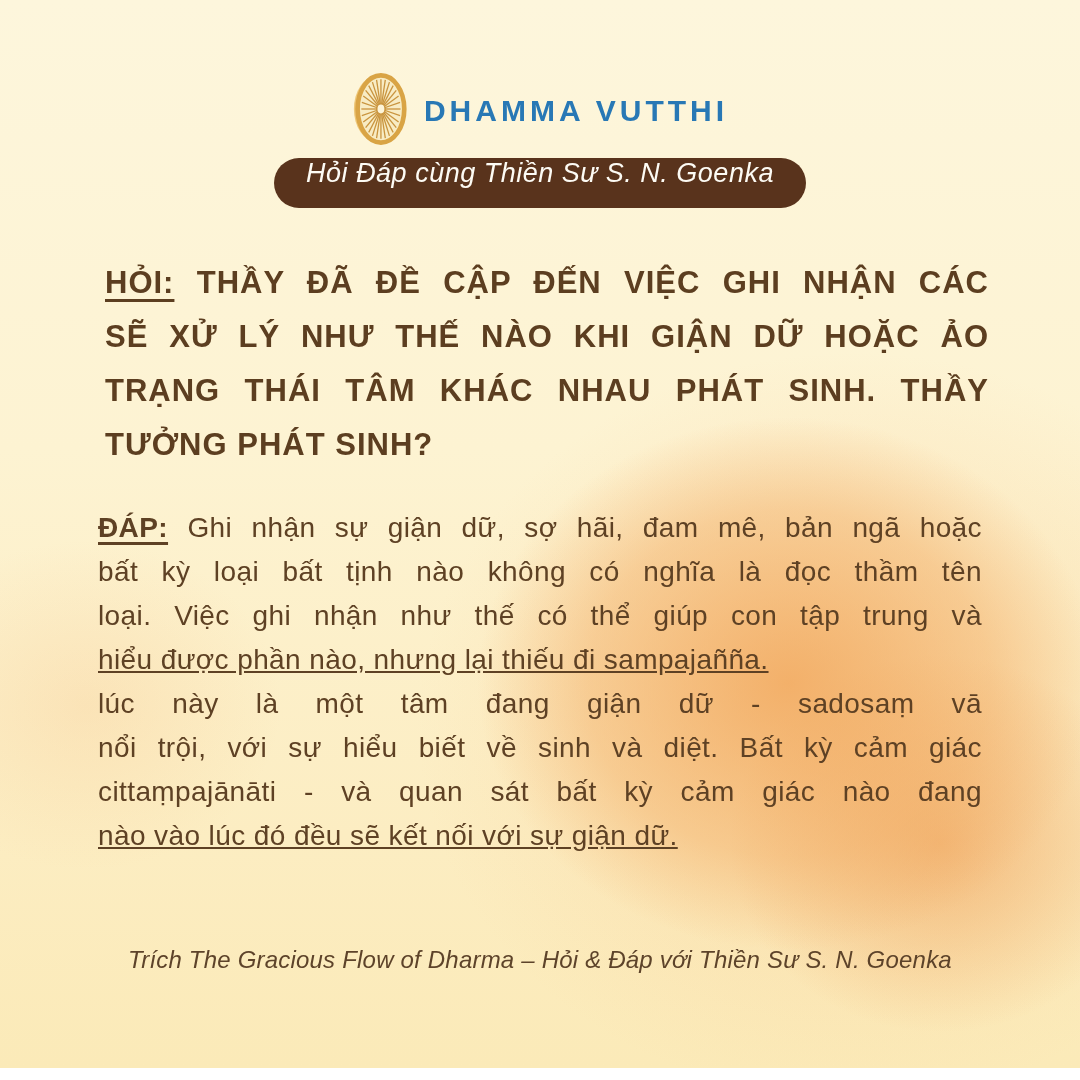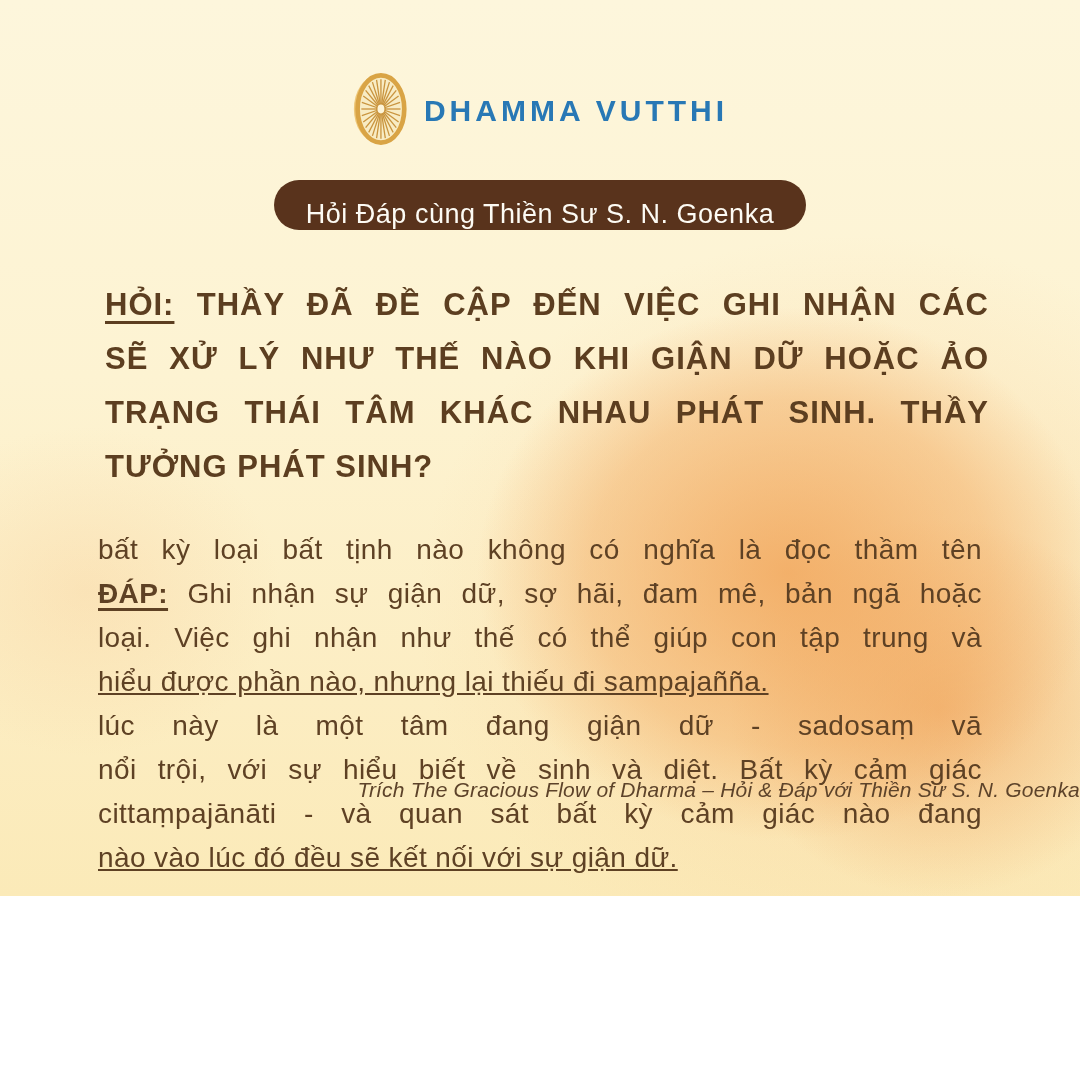--- a/index.html
+++ b/index.html
@@ -1,21 +1,21 @@
 <!DOCTYPE html>
 <html lang="vi"><head>
 <meta charset="utf-8">
 <style>
   * { margin: 0; padding: 0; box-sizing: border-box; }
   html, body { width: 1080px; height: 1080px; }
   body { font-family: "Liberation Sans", sans-serif; }
 
   .canvas {
     position: relative;
-    width: 1080px; height: 896px;
+    width: 1080px; height: 1068px;
     overflow: hidden;
     background: linear-gradient(180deg, #fdf6dc 0%, #fdf3d2 42%, #fcedc2 78%, #fbeab8 100%);
   }
   .bg-blob {
     position: absolute; inset: 0;
     background:
       radial-gradient(420px 360px at 73% 64%, rgba(241,164,88,0.80) 0%, rgba(242,170,96,0.45) 48%, rgba(244,178,110,0.00) 74%),
       radial-gradient(300px 270px at 87% 79%, rgba(236,150,74,0.55) 0%, rgba(238,158,84,0.00) 70%),
       radial-gradient(560px 480px at 79% 68%, rgba(248,200,140,0.45) 0%, rgba(248,200,140,0.00) 78%),
       radial-gradient(260px 220px at 8% 66%, rgba(246,196,140,0.28) 0%, rgba(246,196,140,0.00) 75%);
@@ -32,29 +32,30 @@
     display: flex; align-items: center; gap: 16px;
   }
   .brand-title {
     color: #2878b5;
     font-size: 30px; font-weight: 700;
     letter-spacing: 4px;
   }
 
   
   .banner {
-    margin-top: 30px;
+    margin-top: 8px;
     background: #59331c;
     color: #fdfbf4;
     border-radius: 26px;
     height: 50px;
     padding: 0 32px;
-    display: flex; align-items: flex-end;
+    display: flex; align-items: flex-start;
     font-size: 27px; font-weight: 400;
     letter-spacing: 0.5px;
+    font-style: italic;
   }
 
   
   .question {
     margin-top: 48px;
     width: 884px;
     color: #5c3e20;
     font-size: 31px; font-weight: 700;
     letter-spacing: 1px;
     margin-left: 14px;
@@ -72,23 +73,23 @@
     letter-spacing: 0.4px;
   }
   .a-line { line-height: 44px; text-align: justify; text-align-last: justify; white-space: nowrap; }
   .a-line.last { text-align-last: left; text-decoration: underline; }
   .a-prefix { font-weight: 700; text-decoration: underline; text-decoration-thickness: 2.5px; text-underline-offset: 5px; }
 
   
   .citation {
     position: absolute;
     left: 0; right: 0; bottom: 94px;
-    text-align: right;
+    text-align: center;
     font-style: italic;
-    font-size: 21px;
+    font-size: 24px;
     color: #5d432a;
     letter-spacing: 0.2px;
   }
 </style>
 </head>
 <body>
 
 <div class="canvas">
   <div class="bg-blob"></div>
 
@@ -140,22 +141,22 @@
     </div>
 
     <div class="question">
       <div class="q-line"><span class="q-prefix">HỎI:</span> <span>THẦY ĐÃ ĐỀ CẬP ĐẾN VIỆC GHI NHẬN CÁC</span></div>
       <div class="q-line">SẼ XỬ LÝ NHƯ THẾ NÀO KHI GIẬN DỮ HOẶC ẢO</div>
       <div class="q-line">TRẠNG THÁI TÂM KHÁC NHAU PHÁT SINH. THẦY</div>
       <div class="q-line last">TƯỞNG PHÁT SINH?</div>
     </div>
 
     <div class="answer">
+      <div class="a-line"><span class="a-prefix">ĐÁP:</span> <span>Ghi nhận sự giận dữ, sợ hãi, đam mê, bản ngã hoặc</span></div>
       <div class="a-line">bất kỳ loại bất tịnh nào không có nghĩa là đọc thầm tên</div>
-      <div class="a-line"><span class="a-prefix">ĐÁP:</span> <span>Ghi nhận sự giận dữ, sợ hãi, đam mê, bản ngã hoặc</span></div>
       <div class="a-line">loại. Việc ghi nhận như thế có thể giúp con tập trung và</div>
       <div class="a-line last">hiểu được phần nào, nhưng lại thiếu đi sampajañña.</div>
       <div class="a-line">lúc này là một tâm đang giận dữ - sadosaṃ vā</div>
       <div class="a-line">nổi trội, với sự hiểu biết về sinh và diệt. Bất kỳ cảm giác</div>
       <div class="a-line">cittaṃpajānāti - và quan sát bất kỳ cảm giác nào đang</div>
       <div class="a-line last">nào vào lúc đó đều sẽ kết nối với sự giận dữ.</div>
     </div>
 
     <div class="citation">Trích The Gracious Flow of Dharma – Hỏi &amp; Đáp với Thiền Sư S. N. Goenka</div>
 

